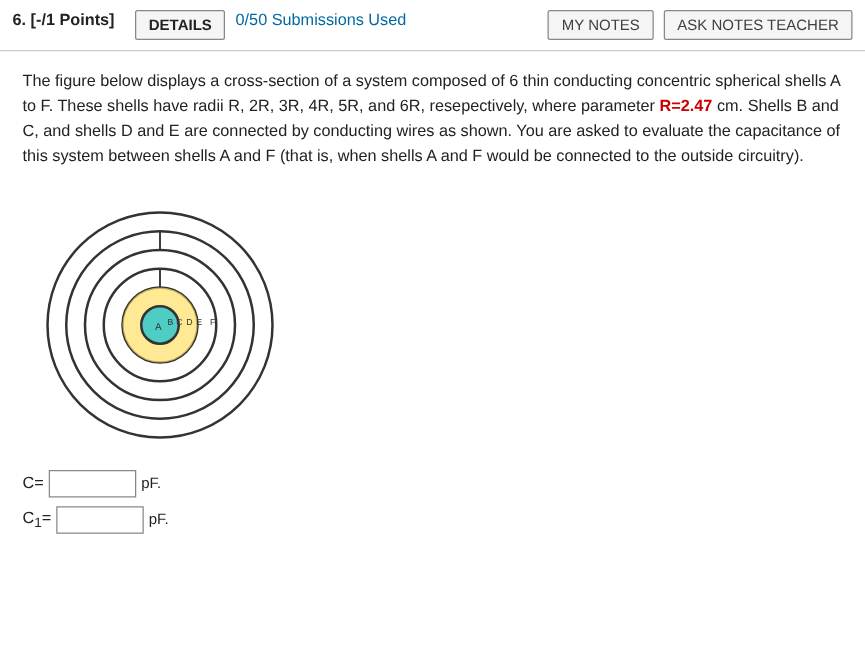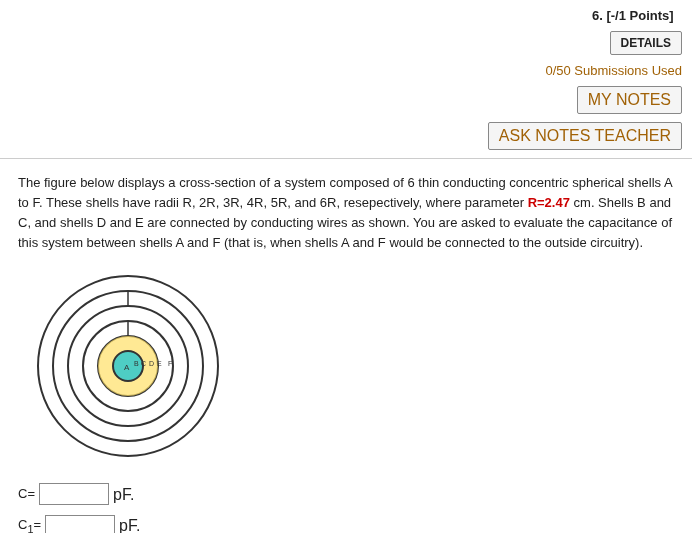--- a/index.html
+++ b/index.html
@@ -6,64 +6,63 @@
     body {
       font-family: Arial, sans-serif;
       font-size: 13px;
       background: #fff;
       color: #222;
       width: 692px;
       min-height: 533px;
     }
     .header-bar {
       display: flex;
-      align-items: flex-end;
+      align-items: flex-start;
       padding: 8px 10px;
       border-bottom: 1px solid #ccc;
       gap: 8px;
       background: #fff;
-      flex-direction: column;
     }
     .points-label {
       font-weight: bold;
       font-size: 13px;
       color: #222;
       min-width: 90px;
     }
     .btn {
       border: 1px solid #888;
       background: #f5f5f5;
       padding: 4px 10px;
       font-size: 12px;
       cursor: pointer;
       border-radius: 2px;
       color: #222;
       font-weight: bold;
     }
     .submissions-text {
       font-size: 13px;
-      color: #a16207;
+      color: #0369a1;
       flex: 1;
     }
     .btn-right {
       border: 1px solid #888;
       background: #f5f5f5;
       padding: 4px 10px;
-      font-size: 16px;
+      font-size: 12px;
       cursor: pointer;
       border-radius: 2px;
-      color: #a16207;
+      color: #404040;
     }
     .main-content {
       padding: 14px 18px 10px 18px;
     }
     .problem-text {
       font-size: 13px;
       line-height: 1.55;
-      margin-bottom: 12px;
+      margin-bottom: 24px;
     }
     .highlight-red { color: #cc0000; font-weight: normal; }
     .figure-area {
       display: flex;
       justify-content: flex-start;
       margin: 12px 0 16px 10px;
     }
     .concentric-svg {
       width: 200px;
       height: 200px;
@@ -82,21 +81,21 @@
       font-size: 13px;
     }
     .answer-input {
       width: 70px;
       height: 22px;
       border: 1px solid #888;
       font-size: 12px;
       padding: 2px 4px;
     }
     .unit-label {
-      font-size: 16px;
+      font-size: 12px;
     }
     .italic { font-style: italic; }
     .bold { font-weight: bold; }
   </style>
 </head>
 <body>
 
 <div class="header-bar">
   <span class="points-label">6.  [-/1 Points]</span>
   <button class="btn">DETAILS</button>

